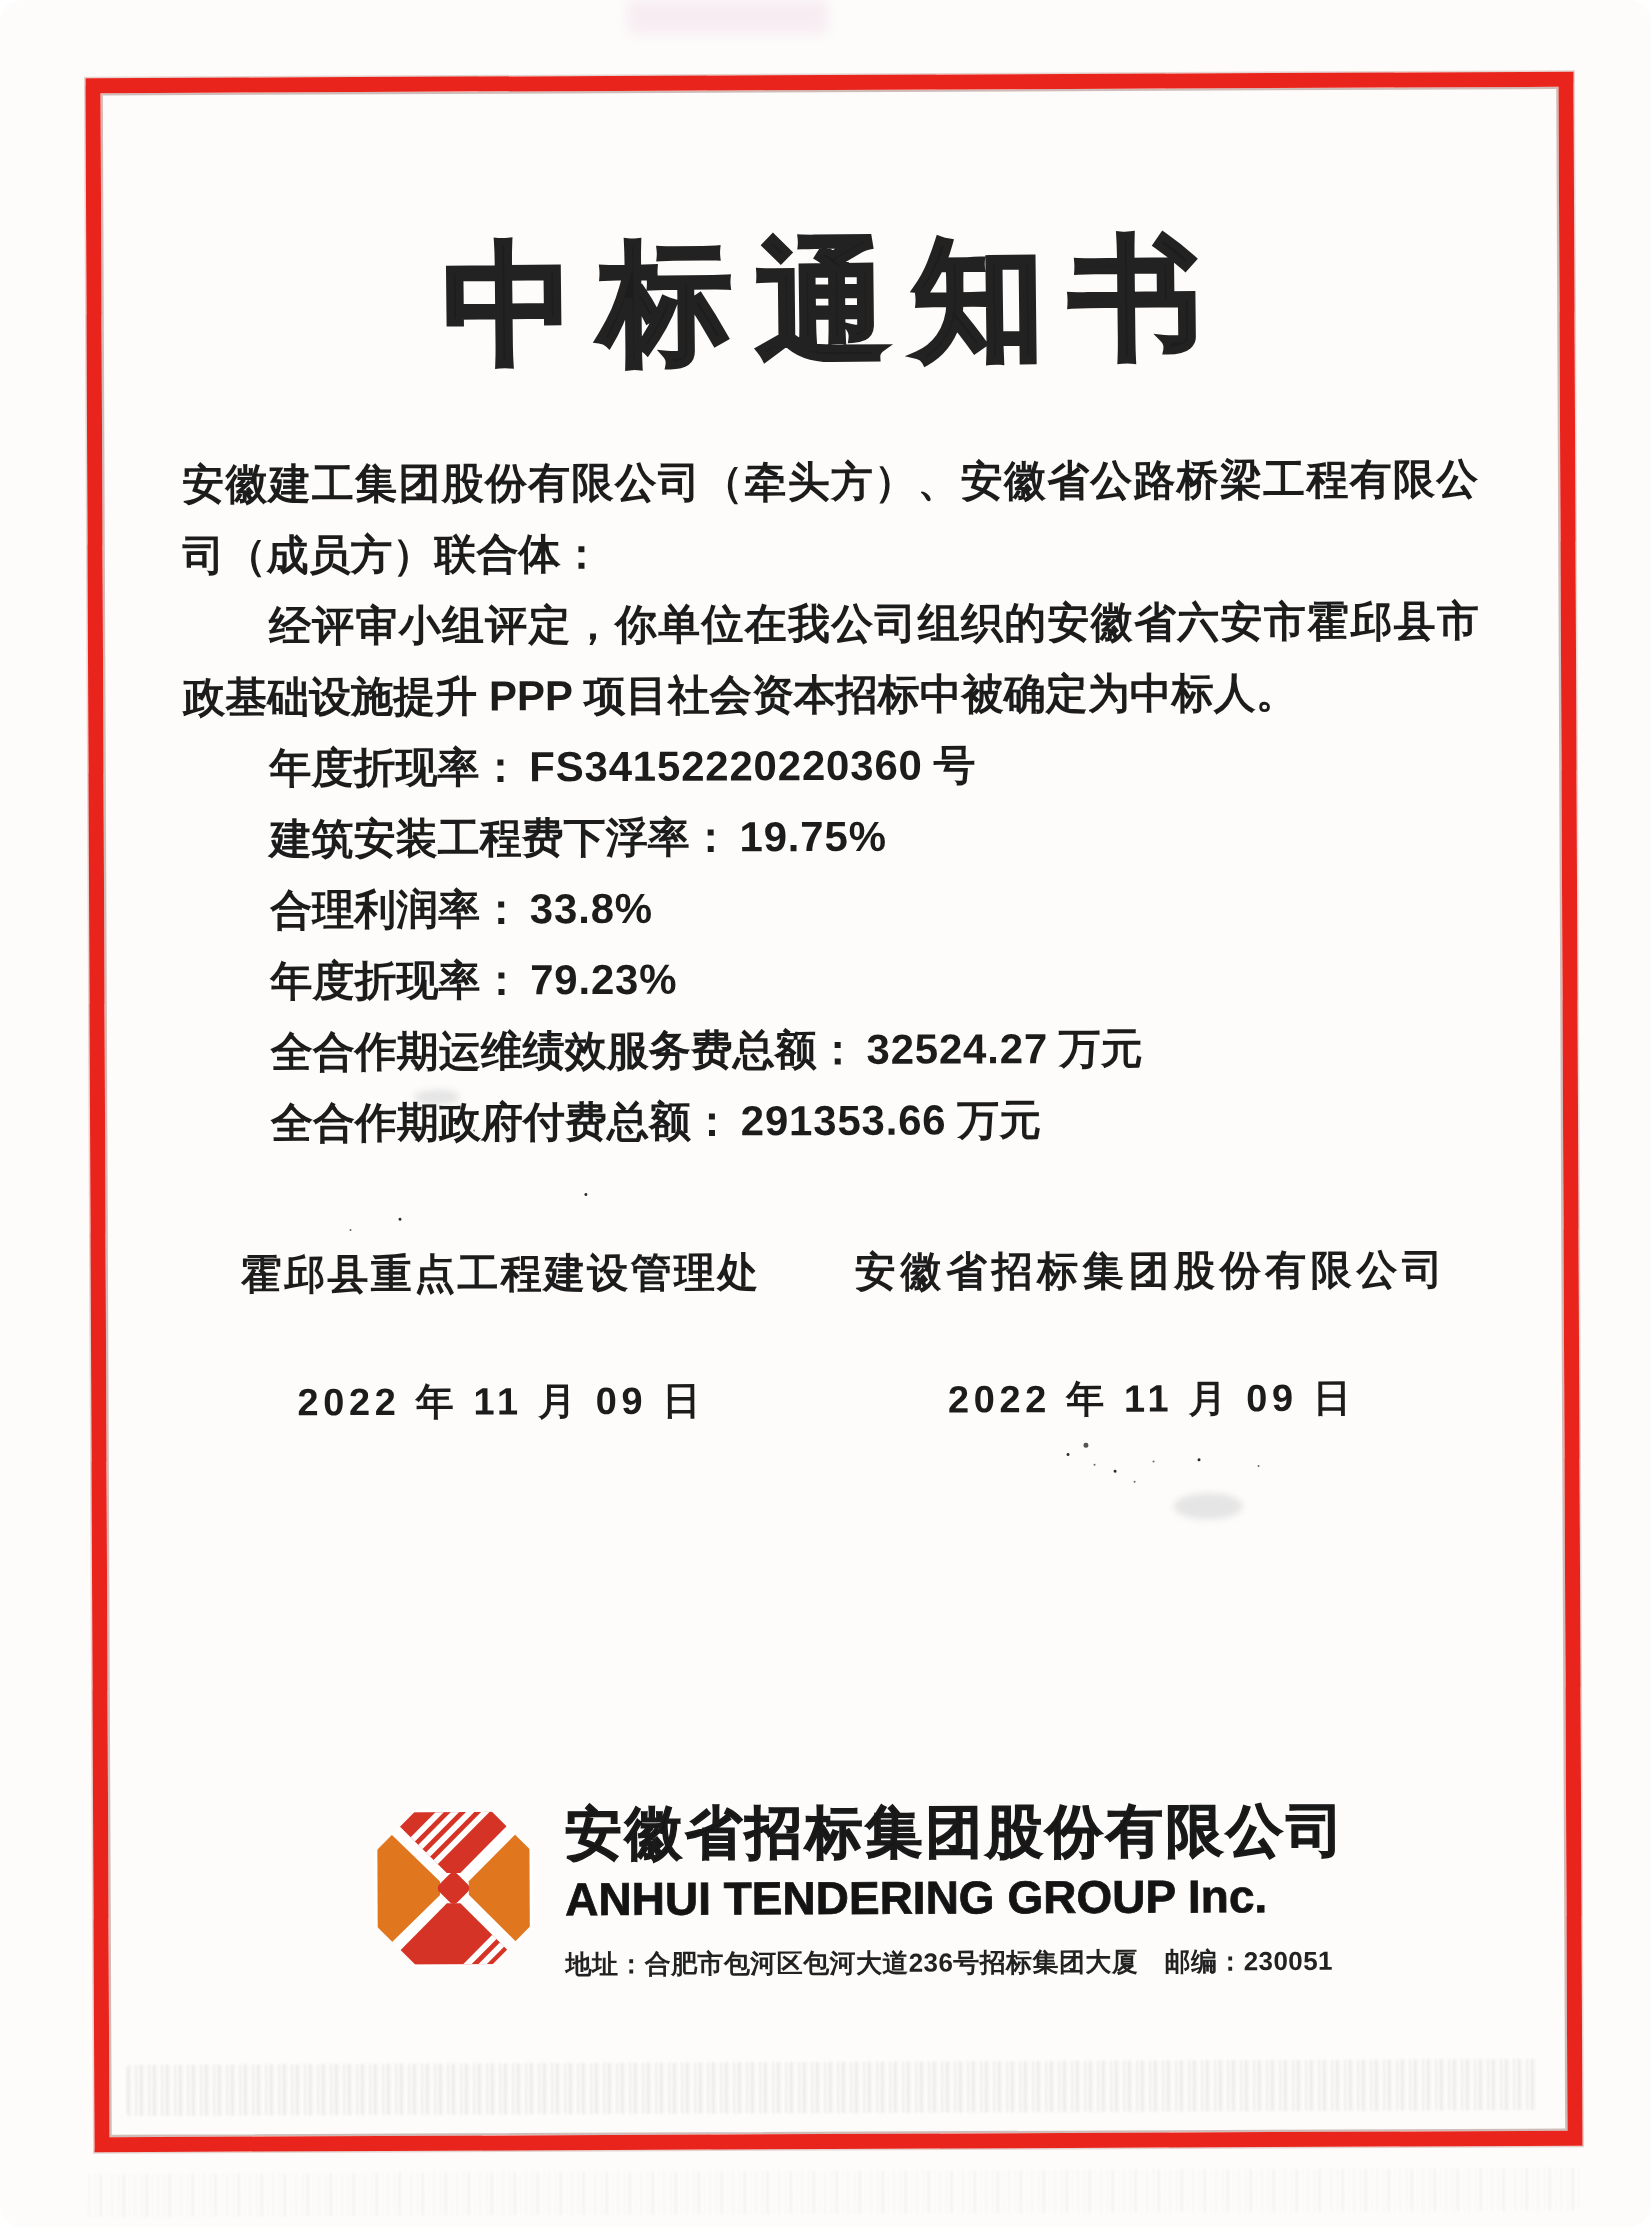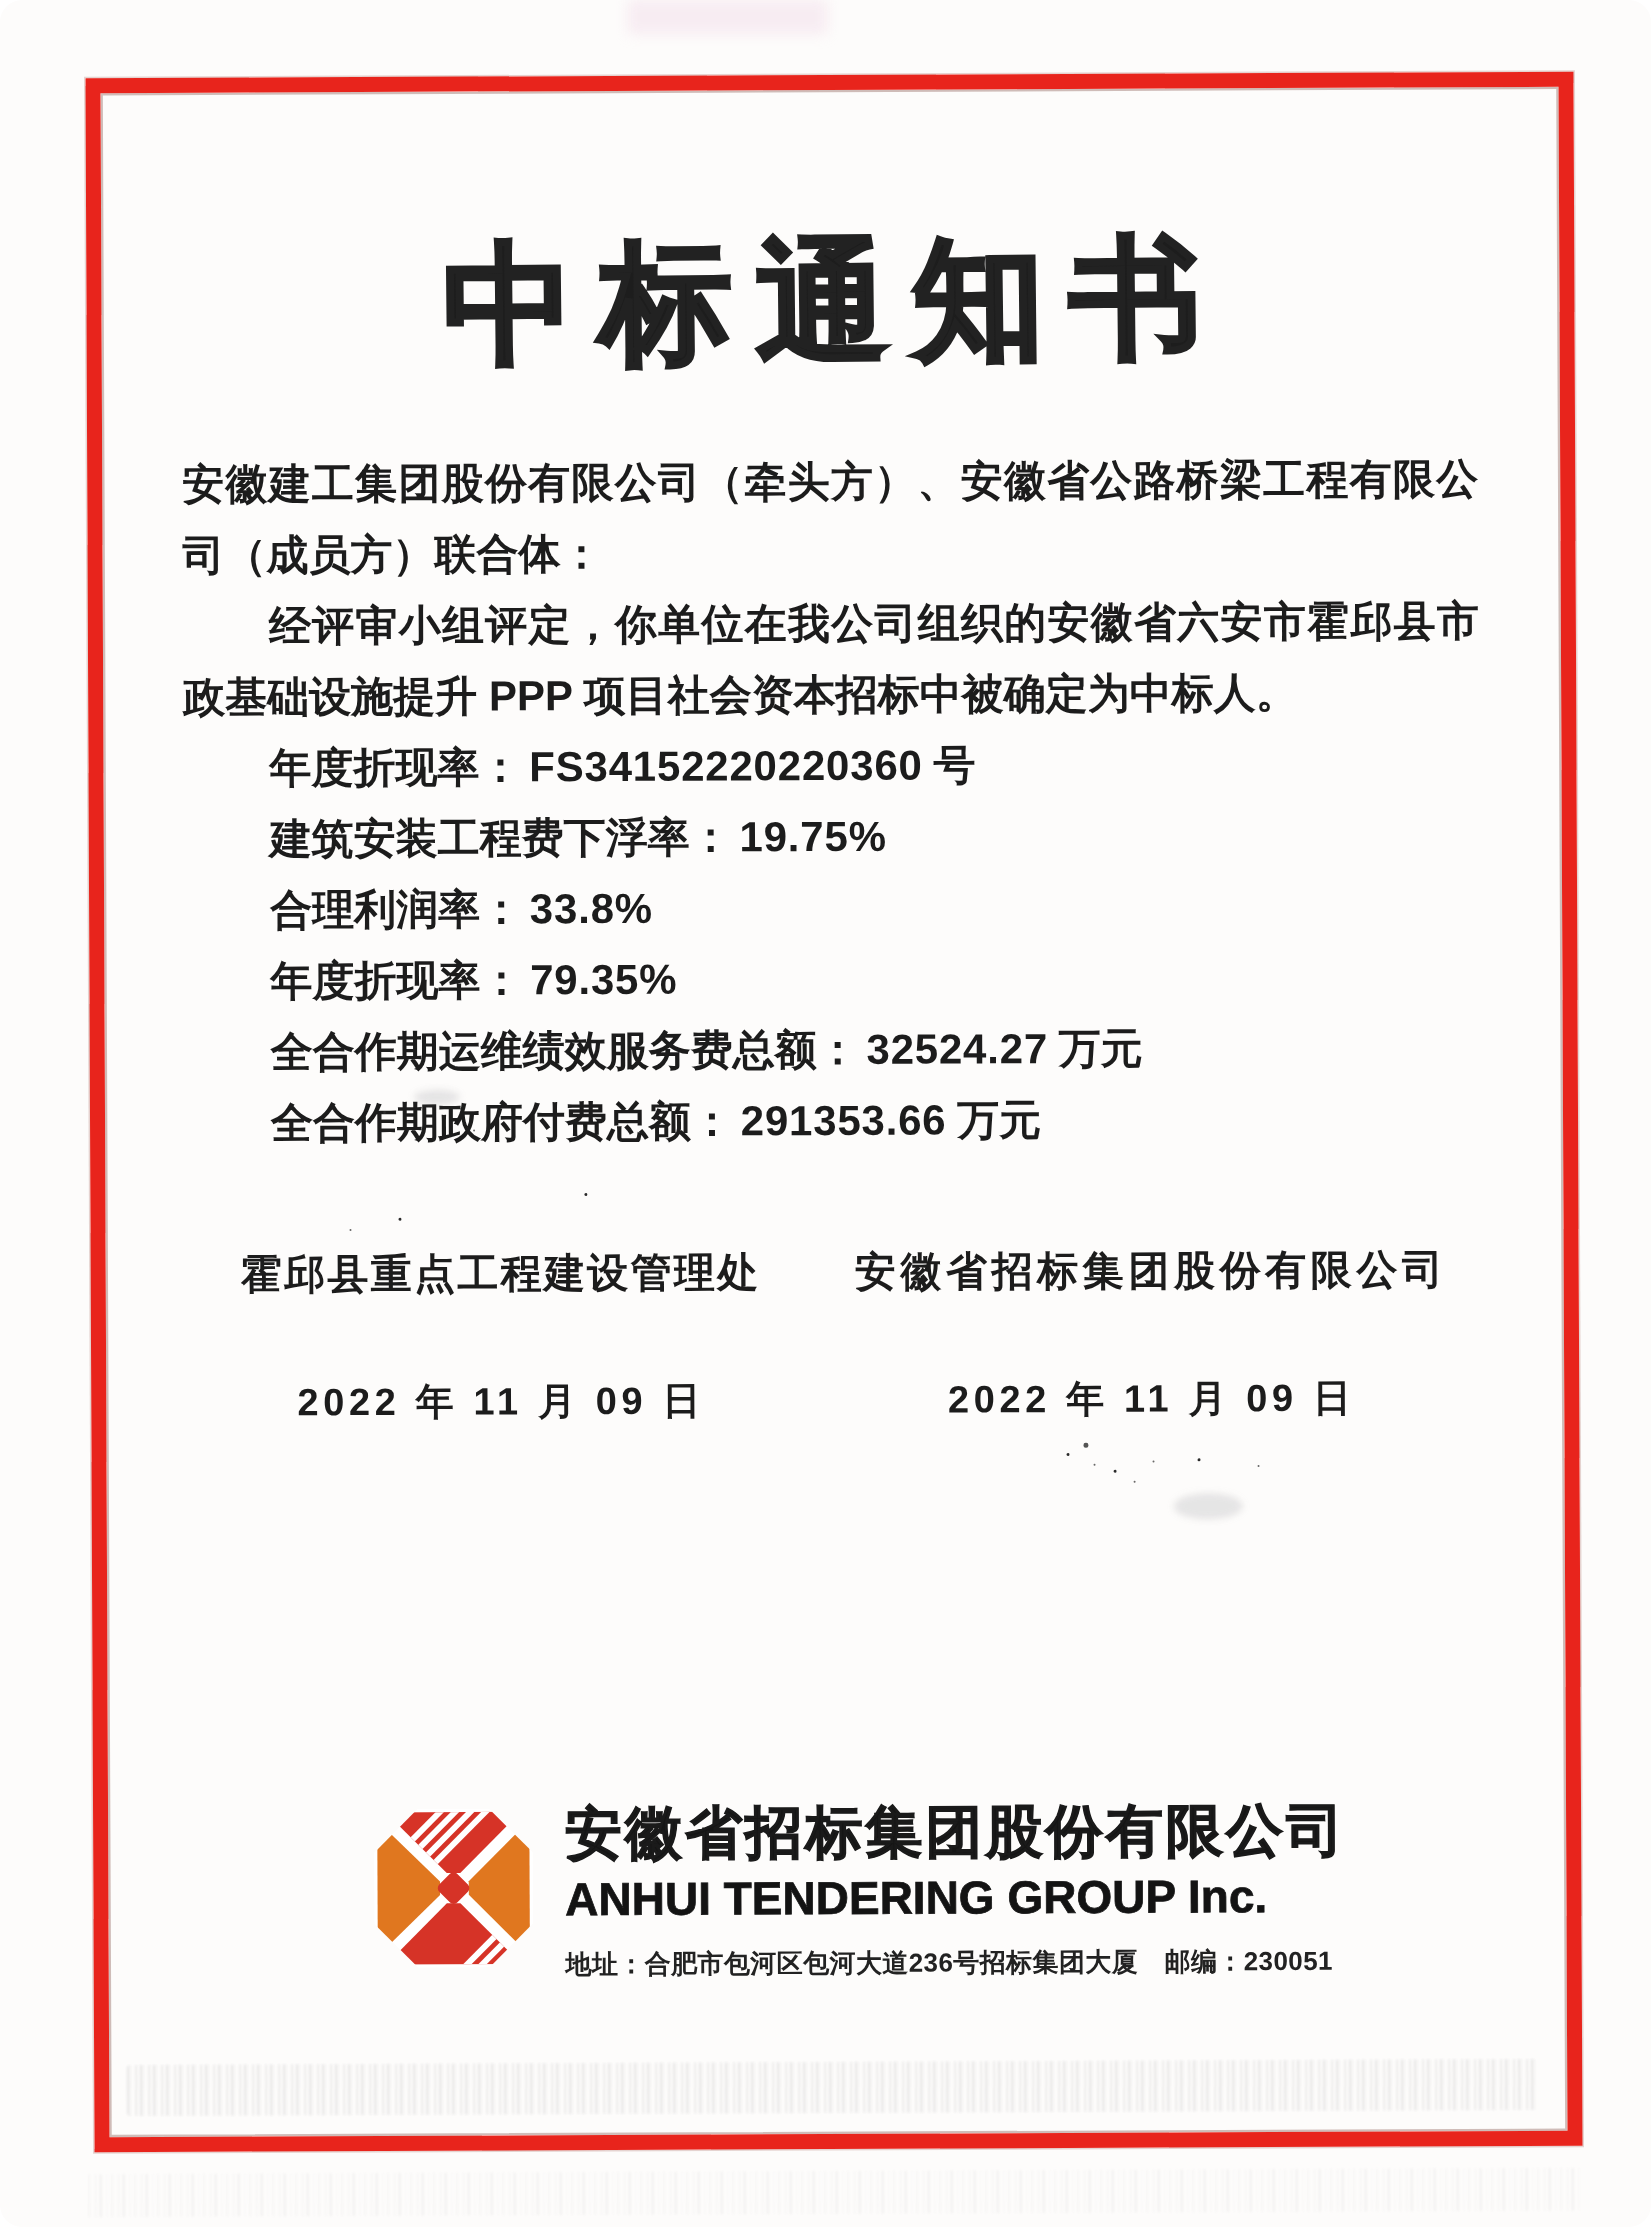--- a/index.html
+++ b/index.html
@@ -122,21 +122,21 @@
       <div class="detail-row">
         <span class="d-label">年度折现率：</span><span class="d-value">FS34152220220360</span><span class="d-unit">号</span>
       </div>
       <div class="detail-row">
         <span class="d-label">建筑安装工程费下浮率：</span><span class="d-value">19.75%</span><span class="d-unit"></span>
       </div>
       <div class="detail-row">
         <span class="d-label">合理利润率：</span><span class="d-value">33.8%</span><span class="d-unit"></span>
       </div>
       <div class="detail-row">
-        <span class="d-label">年度折现率：</span><span class="d-value">79.35%</span><span class="d-unit"></span>
+        <span class="d-label">年度折现率：</span><span class="d-value">79.23%</span><span class="d-unit"></span>
       </div>
       <div class="detail-row">
         <span class="d-label">全合作期运维绩效服务费总额：</span><span class="d-value">32524.27</span><span class="d-unit">万元</span>
       </div>
       <div class="detail-row">
         <span class="d-label">全合作期政府付费总额：</span><span class="d-value">291353.66</span><span class="d-unit">万元</span>
       </div>
     </div>
 
     <div class="sig sig-left">

